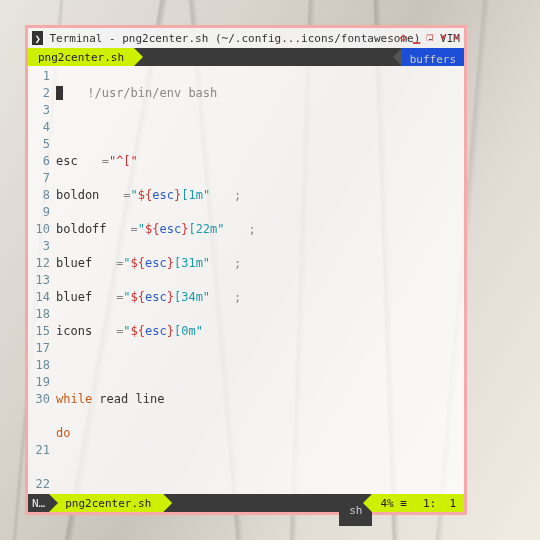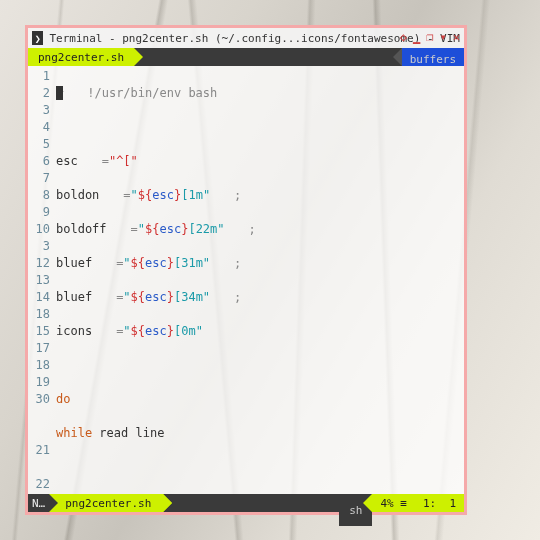--- a/index.html
+++ b/index.html
@@ -268,22 +268,22 @@
     <div class="code">
 <div class="line"><span class="cursor">#</span><span class="c-op">!/usr/bin/env bash</span></div>
 <div class="line"></div>
 <div class="line"><span class="c-id">esc</span><span class="c-op">=</span><span class="c-red">"^["</span></div>
 <div class="line"><span class="c-id">boldon</span><span class="c-op">=</span><span class="c-str">"</span><span class="c-esc">${</span><span class="c-var">esc</span><span class="c-esc">}</span><span class="c-str">[1m"</span><span class="c-op">;</span></div>
 <div class="line"><span class="c-id">boldoff</span><span class="c-op">=</span><span class="c-str">"</span><span class="c-esc">${</span><span class="c-var">esc</span><span class="c-esc">}</span><span class="c-str">[22m"</span><span class="c-op">;</span></div>
 <div class="line"><span class="c-id">bluef</span><span class="c-op">=</span><span class="c-str">"</span><span class="c-esc">${</span><span class="c-var">esc</span><span class="c-esc">}</span><span class="c-str">[31m"</span><span class="c-op">;</span></div>
 <div class="line"><span class="c-id">bluef</span><span class="c-op">=</span><span class="c-str">"</span><span class="c-esc">${</span><span class="c-var">esc</span><span class="c-esc">}</span><span class="c-str">[34m"</span><span class="c-op">;</span></div>
 <div class="line"><span class="c-id">icons</span><span class="c-op">=</span><span class="c-str">"</span><span class="c-esc">${</span><span class="c-var">esc</span><span class="c-esc">}</span><span class="c-str">[0m"</span></div>
 <div class="line"></div>
+<div class="line"><span class="c-kw">while</span><span class="c-id"> read line</span></div>
 <div class="line"><span class="c-kw">do</span></div>
-<div class="line"><span class="c-kw">while</span><span class="c-id"> read line</span></div>
 <div class="line"></div>
 
 
 
 
 
 
 
 
 

